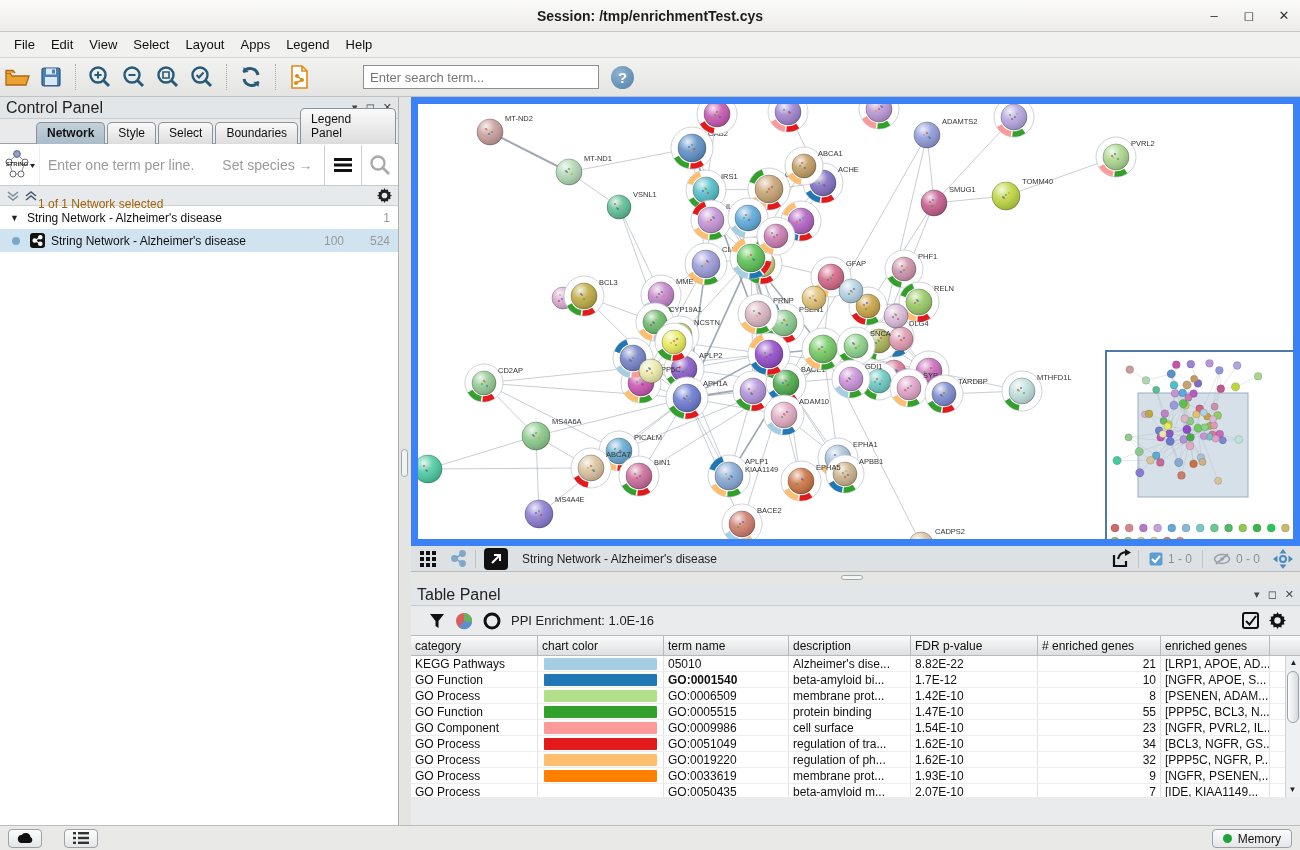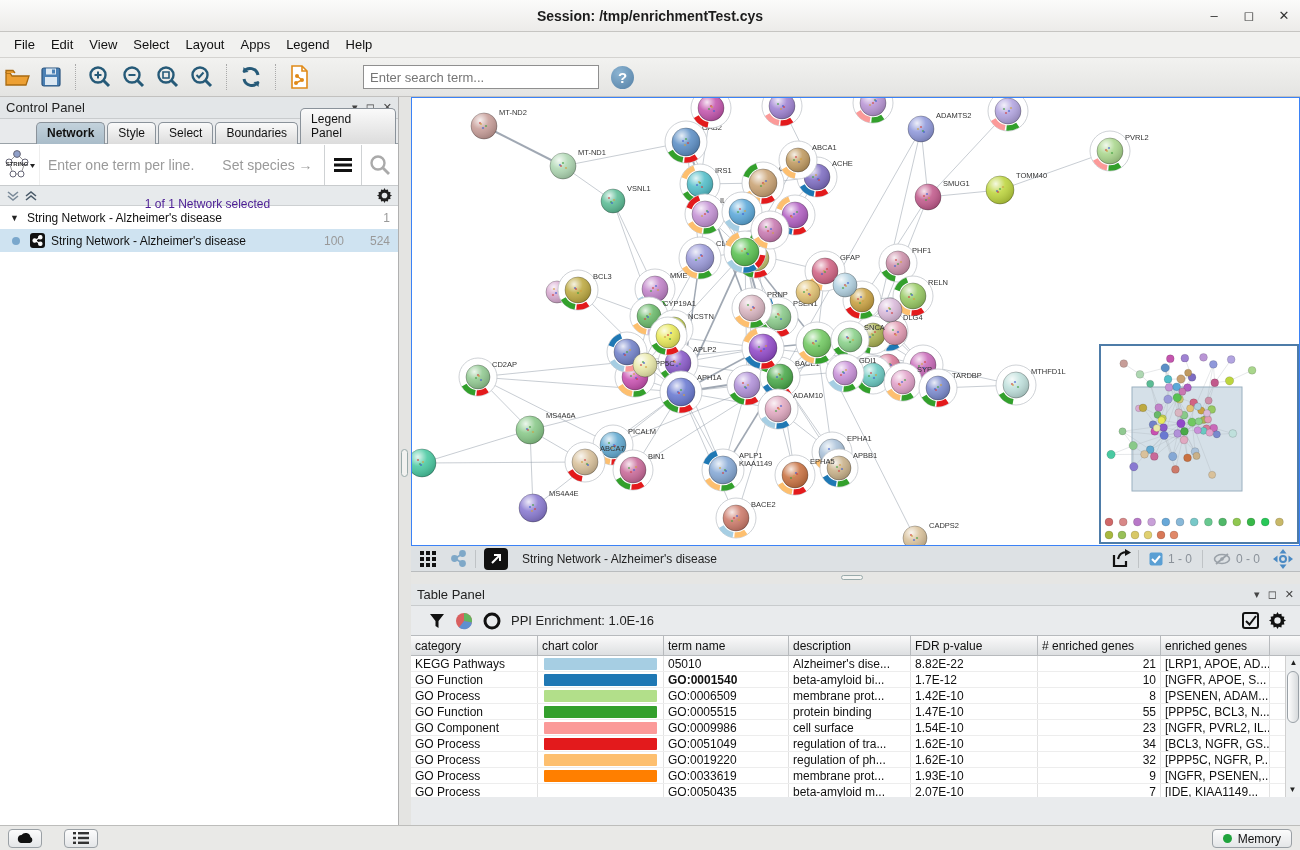--- a/index.html
+++ b/index.html
@@ -14,45 +14,45 @@
   .menu-item { font-size:13px; color:#111; padding:3px 8px; }
   
   .toolbar { left:0; top:58px; width:1300px; height:39px; background:linear-gradient(#f2f2f0,#e4e4e2); border-bottom:1px solid #c2c1bf; display:flex; align-items:center; }
   .tb-btn { width:32px; height:30px; display:flex; align-items:center; justify-content:center; margin:0 1px; border-radius:3px; }
   .tb-sep { width:1px; height:26px; border-left:1px dotted #aaa; margin:0 7px; }
   .search-input { width:236px; height:24px; border:1px solid #8f8f8f; background:#fff; font-size:13px; padding:0 6px; color:#333; font-family:"Liberation Sans",sans-serif; }
   .help-circle { width:23px; height:23px; border-radius:50%; background:radial-gradient(circle at 35% 30%, #8cb4d2, #537fa5); color:#fff; font-weight:bold; text-align:center; line-height:23px; font-size:15px; margin-left:12px; }
   
   .control-panel { left:0; top:97px; width:399px; height:728px; background:#eceef0; border-right:1px solid #b0b0b0; }
   .panel-header { height:22px; background:#e3e6e8; border-bottom:1px solid #c8cbcd; display:flex; align-items:center; padding:0 6px; }
-  .panel-title { font-size:13px; color:#222; flex:1; }
+  .panel-title { font-size:16px; color:#222; flex:1; }
   .panel-ctl { font-size:11px; color:#444; margin-left:8px; }
   .cp-tabs { height:25px; display:flex; align-items:flex-end; padding-left:4px; background:#e8eaec; border-bottom:1px solid #9aa2a8; }
   .tab { font-size:12px; color:#111; padding:3px 10px 4px; border:1px solid #8a929a; border-bottom:none; border-radius:5px 5px 0 0; background:linear-gradient(#fafafa,#dcdcdc); margin-right:2px; position:relative; top:1px; }
   .tab.sel { background:linear-gradient(#c3d2dc,#a9bcc9); font-weight:bold;margin-left:32px; }
   .string-row { height:42px; background:#fff; border-bottom:1px solid #c8cbcd; display:flex; align-items:center; }
   .string-logo { width:40px; height:40px; display:flex; align-items:center; justify-content:center; border-right:1px solid #eee; }
   .ph-text { font-size:14px; color:#9a9a9a; margin-left:8px; }
   .species-text { font-size:14px; color:#9a9a9a; margin-left:28px; flex:1; }
   .sr-sep { width:1px; height:40px; background:#cfd2d4; }
   .sr-btn { width:36px; height:40px; display:flex; align-items:center; justify-content:center; }
   .net-count-row { height:20px; background:#e7eaec; border-bottom:1px solid #cdd0d2; display:flex; align-items:center; padding:0 6px; }
-  .net-count { flex:1; text-align:center; font-size:12px; color:#4c1d95;margin-top:16px; }
+  .net-count { flex:1; font-size:12px; color:#a16207;margin-top:16px; }
   .tree { background:#fff; height:619px; }
   .tree-row { height:23px; display:flex; align-items:center; font-size:12px; color:#111; padding:0 8px; }
   .tree-row.sel { background:#cfe3f1; }
   .tree-count { color:#999; margin-left:12px; }
   .share-badge { width:15px; height:15px; background:#111; border-radius:3px; display:flex; align-items:center; justify-content:center; margin:0 6px 0 10px; }
   .dot-blue { width:8px; height:8px; border-radius:50%; background:#7aa7cc; margin-left:4px; }
   
   .vsplit { left:399px; top:97px; width:12px; height:728px; background:#e4e4e2; }
   .vgrip { left:2px; top:352px; width:7px; height:28px; border:1px solid #9aa; border-radius:4px; background:#f2f2f0; }
   
   .right { left:411px; top:97px; width:889px; height:728px; }
-  .net-canvas { left:0; top:0; width:889px; height:449px; background:#fff; border:1px solid #3b82f6; overflow:hidden; }
+  .net-canvas { left:0; top:0; width:889px; height:449px; background:#fff; border:7px solid #3b82f6; overflow:hidden; }
   .minimap { left:687px; top:246px; width:200px; height:200px; border:2px solid #4e7ca8; background:#fff; }
   .net-toolbar { left:0; top:449px; width:889px; height:26px; background:#dde1e4; border-bottom:1px solid #b9bcbe; display:flex; align-items:center; }
   .nt-btn { width:26px; height:22px; display:flex; align-items:center; justify-content:center; margin-left:4px; }
   .nt-title { font-size:12px; color:#222; margin-left:14px; flex:1; }
   .nt-badge { font-size:12px; color:#8b929a; display:flex; align-items:center; margin:0 6px; }
   .nt-sep { width:1px; height:18px; background:#bfc3c6; margin:0 4px; }
   .hsplit { left:0; top:475px; width:889px; height:12px; background:#e6e6e4; }
   .hgrip { left:430px; top:3px; width:22px; height:5px; border:1px solid #9aa; border-radius:3px; background:#f4f4f2; }
   
   .table-panel { left:0; top:487px; width:889px; height:241px; background:#e9ebed; }

